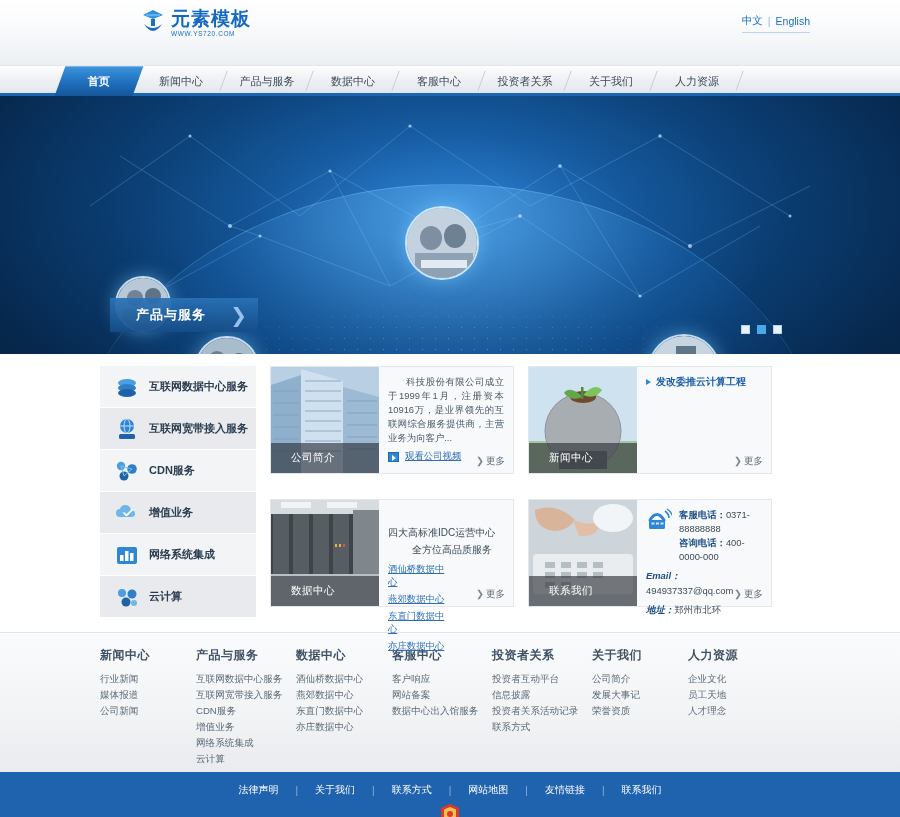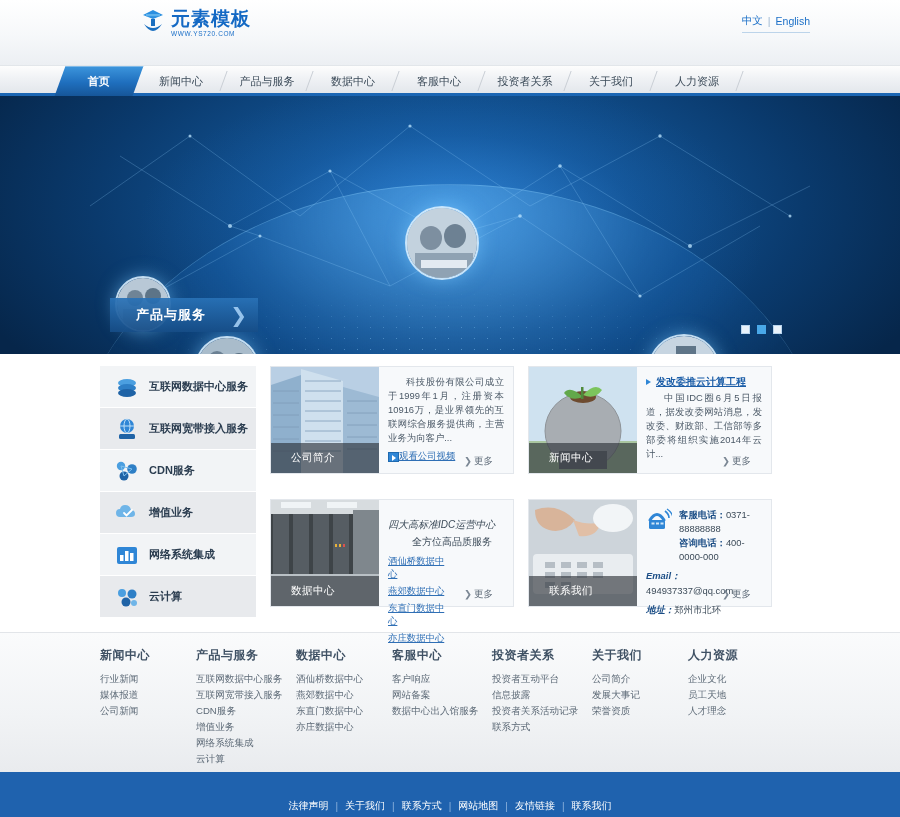--- a/index.html
+++ b/index.html
@@ -170,48 +170,47 @@
     color: #ffffff; font-size: 10.5px;
     display: flex; align-items: center; padding-left: 20px;
     letter-spacing: .5px;
   }
   .card-body { flex: 1; padding: 8px 9px 6px 9px; position: relative; }
   .card-text {
     font-size: 9.4px; color: #4a5866; line-height: 14px; text-align: justify;
   }
   .card-text.indent { text-indent: 18px; }
   .more {
-    position: absolute; right: 20px; bottom: 5px;
-    font-size: 9.5px; color: #5b6876; cursor: pointer;
+    position: absolute; right: 8px; bottom: 5px;
+    font-size: 9.5px; color: #5b6876; cursor: pointer; font-family: Liberation Serif, serif;
   }
   .more .arr { color: #7b8794; margin-right: 2px; }
   .vid-link {
-    display: flex; align-items: center; gap: 0; margin-top: 5px;
+    display: flex; align-items: center; gap: 6px; margin-top: 5px;
     font-size: 9.4px; color: #2f6fb5; text-decoration: underline; cursor: pointer;
   }
   .vid-ico {
     width: 11px; height: 10px; background: #2f86d6; border: 1px solid #1f6ab0;
     position: relative; flex: 0 0 11px;
   }
   .vid-ico::after {
     content:""; position:absolute; left:3px; top:2px;
     border-left: 4px solid #ffffff;
     border-top: 3px solid transparent; border-bottom: 3px solid transparent;
   }
   .news-title {
     font-size: 10px; color: #1c5ea8; font-weight: bold;
     display: flex; align-items: center; gap: 5px; margin-bottom: 2px;
     cursor: pointer;
-    text-decoration: underline;
   }
   .tri {
     width: 0; height: 0; border-left: 5px solid #2f86d6;
     border-top: 3.5px solid transparent; border-bottom: 3.5px solid transparent;
   }
-  .dc-line1 { font-size: 10px; color: #3b4a58; margin-top: 10px; font-style: italic; }
+  .dc-line1 { font-size: 10px; color: #3b4a58; margin-top: 18px; }
   .dc-line2 { font-size: 10px; color: #3b4a58; margin: 3px 0 6px 24px; }
   .dc-links { display: flex; flex-wrap: wrap; gap: 4px 10px; }
   .dc-links a {
     font-size: 9.4px; color: #2f6fb5; text-decoration: underline;
     width: 62px; cursor: pointer;
   }
   .ct-row { display: flex; align-items: flex-start; gap: 7px; }
   .phone-ico { width: 26px; height: 24px; flex: 0 0 26px; position: relative; }
   .ct-lines { font-size: 9.4px; color: #3b4a58; line-height: 14px; }
   .ct-lines b { color: #1c4e86; text-align: right; }
@@ -239,21 +238,21 @@
     display: block; font-size: 9.6px; color: #5d6a77;
     text-decoration: none; line-height: 16px; cursor: pointer;
   }
 
   
   .bottom {
     height: 85px; background: #1f62ae;
     display: flex; flex-direction: column; align-items: center;
     padding-top: 11px; position: relative;
   }
-  .bot-links { display: flex; align-items: center; gap: 7px; font-size: 10px; color: #dbe8f6; margin-top: 16px; }
+  .bot-links { display: flex; align-items: center; gap: 17px; font-size: 10px; color: #dbe8f6; }
   .bot-links a { color: #ffffff; text-decoration: none; cursor: pointer; }
   .bot-links .sep { color: #8cb2dc; }
   .copyright { margin-top: 9px; font-size: 9.6px; color: #ffffff; }
   .gov-badge {
     margin-top: 6px; width: 22px; height: 24px; position: relative;
   }
 </style>
 </head>
 <body>
 
@@ -491,21 +490,20 @@
               <path d="M54 28 q12 -13 19 -5 q-7 10 -19 5" fill="#7cc45c"></path>
               <rect x="52" y="20" width="2.5" height="12" fill="#4e8a3a"></rect>
             </svg>
             <div class="thumb-label">新闻中心</div>
           </div>
           <div class="card-body">
             <div class="news-title">
               <span class="tri"></span>
               <span>发改委推云计算工程</span>
             </div>
-            <div class="card-text indent">中国IDC圈6月5日报道，据发改委网站消息，发改委、财政部、工信部等多部委将组织实施2014年云计...</div>
             <div class="more">
               <span class="arr">❯</span><span>更多</span>
             </div>
           </div>
         </div>
 
         <div class="card">
           <div class="card-thumb">
             <svg width="108" height="106" viewBox="0 0 108 106">
               <rect width="108" height="106" fill="#d7dcdf"></rect>

